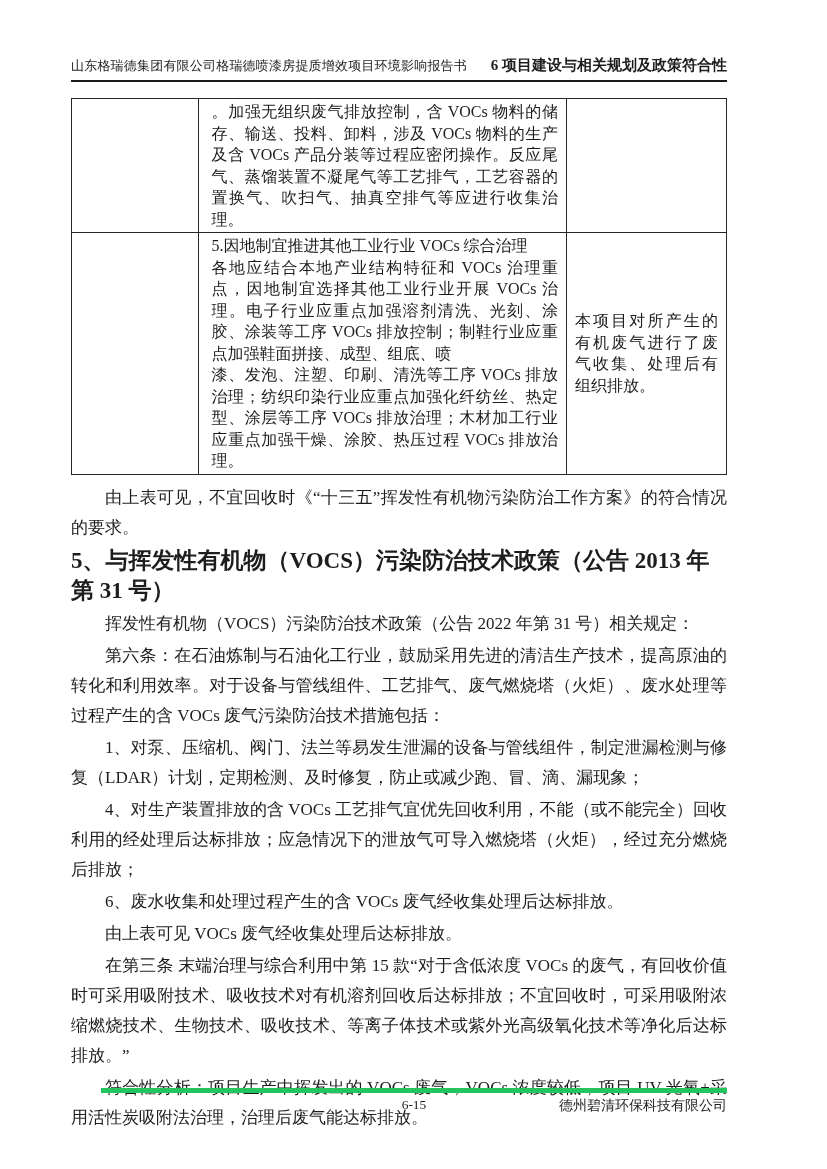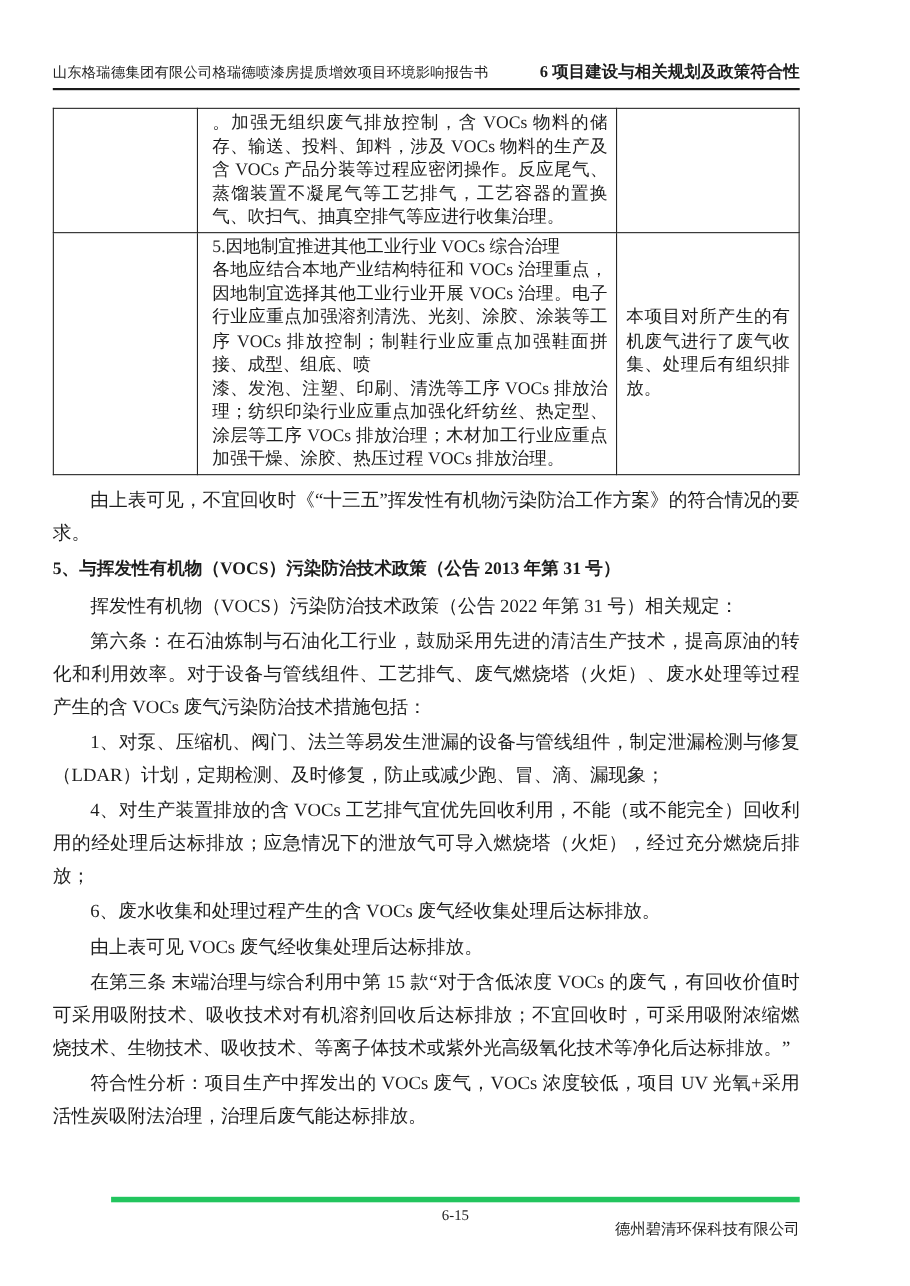--- a/index.html
+++ b/index.html
@@ -6,21 +6,21 @@
   body {
     width:827px; height:1169px;
     background:#ffffff;
     color:#1d1d1d;
     font-family:"Liberation Serif","DejaVu Serif",serif;
     position:relative;
     overflow:hidden;
   }
   .page {
     position:absolute; inset:0;
-    padding:56px 100px 0 48px;
+    padding:56px 100px 0 71px;
     box-sizing:border-box;
   }
 
   
   .header {
     display:flex; justify-content:space-between; align-items:flex-end;
     border-bottom:2px solid #1a1a1a;
     padding-bottom:5px;
   }
   .doc-title { font-size:13px; letter-spacing:0.2px; white-space:nowrap; }
@@ -51,39 +51,39 @@
   .body-section { margin-top:8px; font-size:17px; }
   .body-section p {
     margin:2px 0;
     line-height:30px;
     text-align:justify;
     text-justify:inter-character;
     text-indent:2em;
   }
   .body-section h3 {
     margin:3px 0;
-    font-size:16px;
+    font-size:23px;
     font-weight:bold;
     line-height:30px;
     text-indent:0;
   }
 
   
   .footer {
     position:absolute; left:101px; right:100px; bottom:52px;
     border-top:5px solid #22c55e;
     padding-top:4px;
   }
   .footer-inner { position:relative; height:20px; }
   .page-number {
     position:absolute; left:50%; transform:translateX(-50%);
     font-size:13.5px;
   }
   .company {
-    position:absolute; right:0; top:12px;
+    position:absolute; right:0; top:0;
     font-size:14px; white-space:nowrap;
   }
 </style>
 </head>
 <body>
 
 <div class="page">
 
   <div class="header">
     <span class="doc-title">山东格瑞德集团有限公司格瑞德喷漆房提质增效项目环境影响报告书</span>

